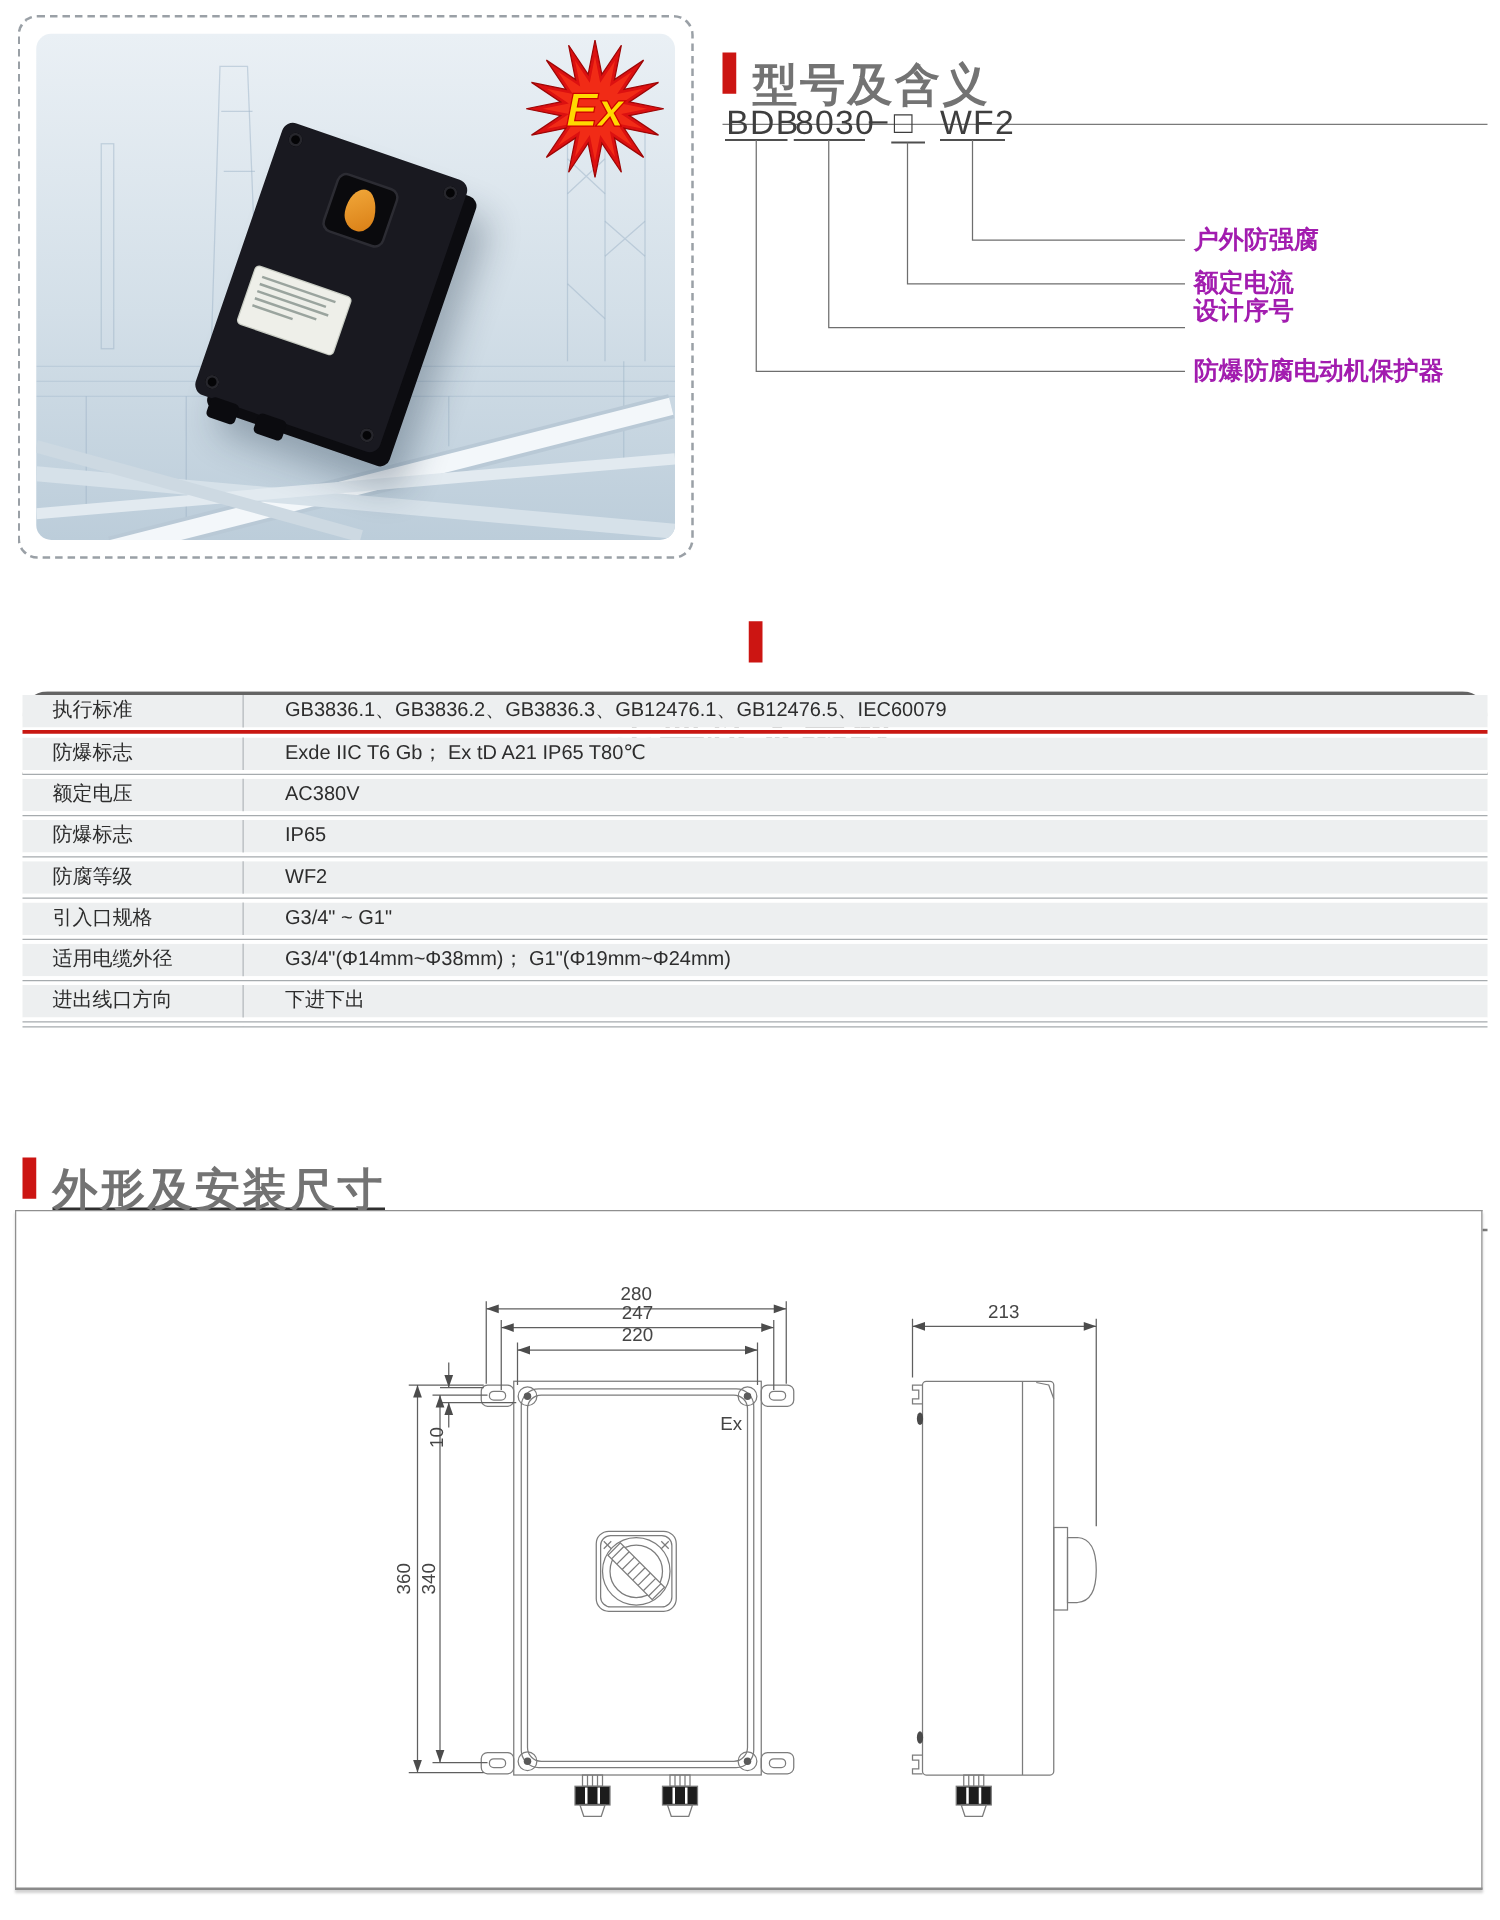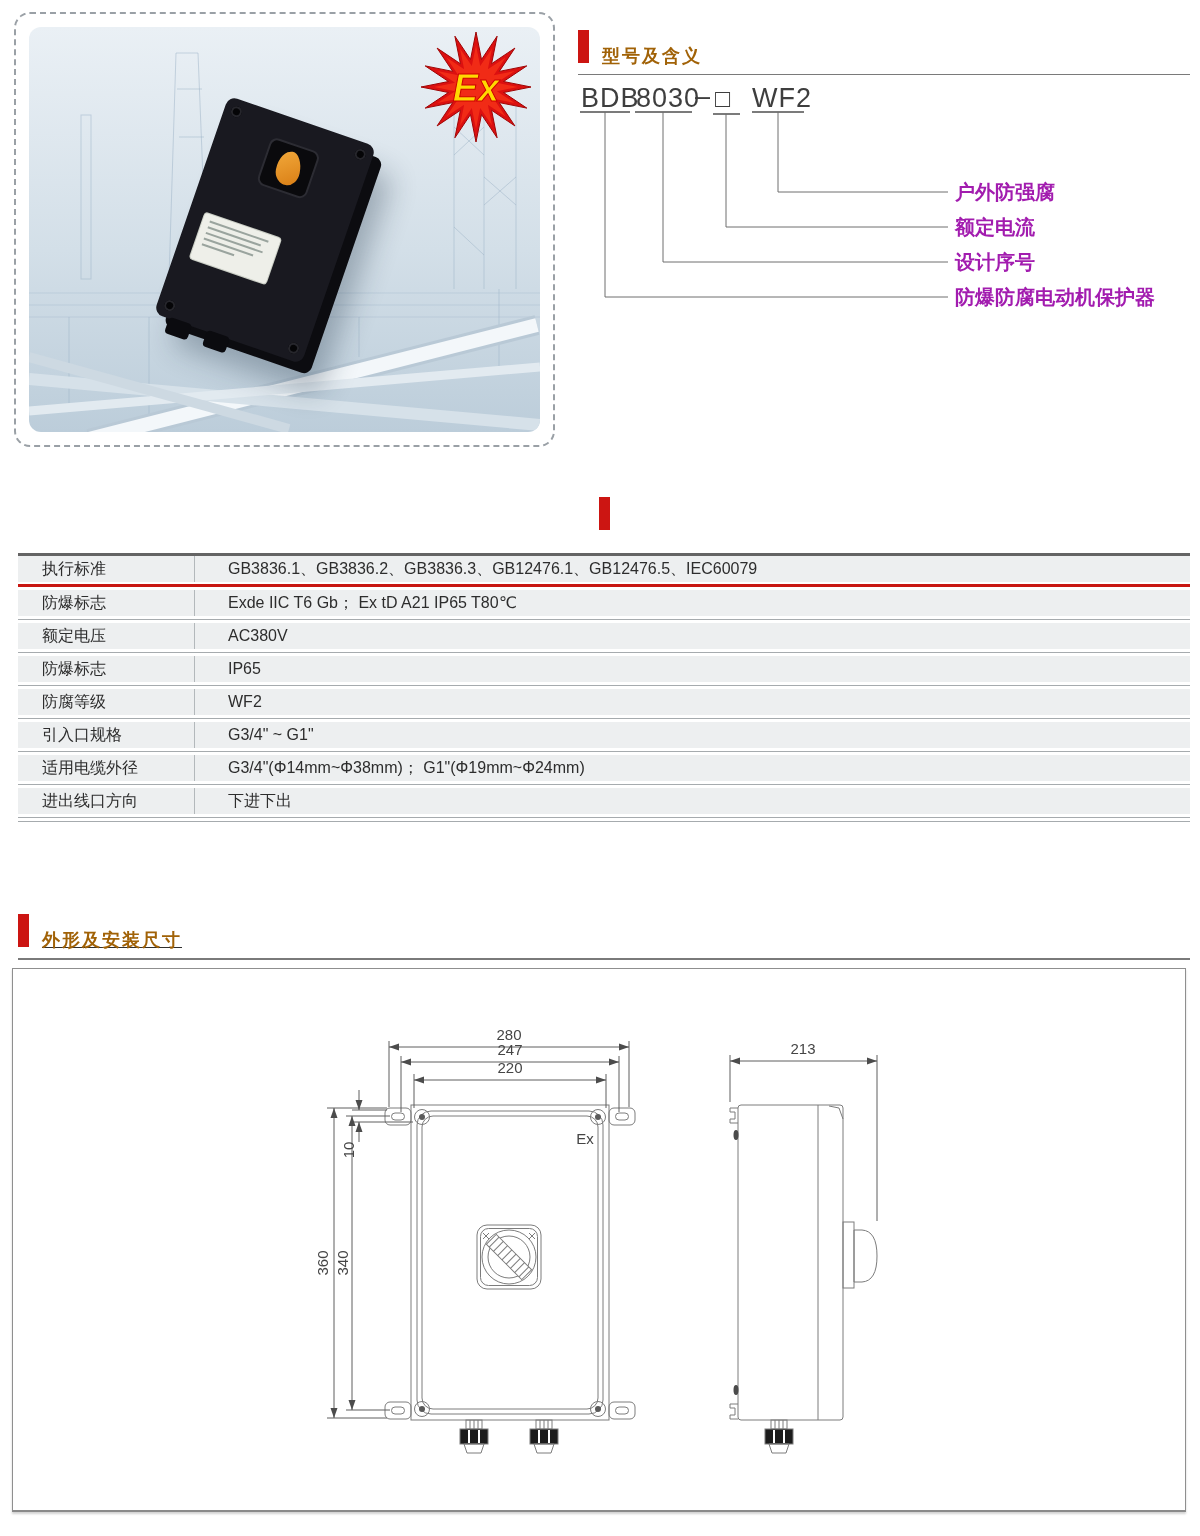--- a/index.html
+++ b/index.html
@@ -3,21 +3,21 @@
 <meta charset="utf-8">
 <style>
   html,body{margin:0;padding:0;background:#fff;}
   .page{position:relative;width:1200px;height:1536px;background:#ffffff;overflow:hidden;
         font-family:"Liberation Sans","DejaVu Sans",sans-serif;color:#2f2f2f;}
 
   
   .sec{position:absolute;display:flex;align-items:center;gap:13px;
        border-bottom:2px solid #7a7a7a;padding-bottom:6px;}
   .sec .bar{width:11px;height:33px;background:#cc1512;flex:0 0 auto;}
-  .sec .t{font-size:18px;font-weight:bold;color:#a16207;letter-spacing:2px;white-space:nowrap;margin-top:20px;}
+  .sec .t{font-size:36px;font-weight:bold;color:#737373;letter-spacing:2px;white-space:nowrap;margin-top:20px;}
   #sec-model{left:578px;top:24px;width:612px;border-bottom-width:1px;}
   #sec-params{left:18px;top:497px;width:1172px;flex-direction:column;}
   #sec-dims{left:18px;top:908px;width:1172px;text-decoration:underline;}
 
   
   #photo-card{position:absolute;left:14px;top:12px;width:541px;height:435px;box-sizing:border-box;
               border:2px dashed #9aa0a6;border-radius:16px;padding:13px;background:#fff;}
   #photo{position:relative;width:100%;height:100%;border-radius:12px;overflow:hidden;
          background:linear-gradient(180deg,#eaf0f5 0%,#d3dfe8 55%,#bccdda 100%);}
   #photo svg.bg{position:absolute;left:0;top:0;}
@@ -41,21 +41,21 @@
   #star{position:absolute;right:6px;top:2px;}
   #star text{font-weight:bold;font-style:italic;}
 
   
   .code{position:absolute;top:83px;font-size:27px;color:#3e3e3e;letter-spacing:1px;white-space:nowrap;}
   #model-lines{position:absolute;left:570px;top:60px;}
   .mlabel{position:absolute;left:955px;height:28px;line-height:28px;
           font-size:20px;font-weight:bold;color:#a21caf;white-space:nowrap;text-align:right;}
 
   
-  #params-table{position:absolute;left:18px;top:553px;width:1172px;border-top:3px solid #646464;}
+  #params-table{position:absolute;left:18px;top:553px;width:1172px;border-top:3px solid #646464;border-radius:20px;}
   .col-line{position:absolute;left:176px;top:0;bottom:1px;width:1px;background:#b3b8bb;z-index:2;}
   .trow{position:relative;display:flex;height:26px;line-height:26px;background:#edeff0;
         font-size:16px;color:#2d2d2d;}
   .trow .lab{width:176px;padding-left:24px;box-sizing:border-box;position:relative;z-index:3;}
   .trow .val{flex:1;padding-left:34px;position:relative;z-index:3;white-space:nowrap;}
   .sep{position:relative;height:7px;z-index:4;background:#fff;}
   .sep::after{content:"";position:absolute;left:0;right:0;top:3px;height:1px;background:#a6abae;}
   .sep-red{position:relative;height:8px;z-index:4;background:#fff;}
   .sep-red::after{content:"";position:absolute;left:0;right:0;top:2px;height:3px;background:#c81712;}
   .tbl-bottom{height:1px;background:#a6abae;position:relative;z-index:4;}
@@ -141,21 +141,21 @@
     <line class="ul" x1="143" y1="54" x2="170" y2="54"></line>
     <line class="ul" x1="182" y1="52" x2="234" y2="52"></line>
     <polyline class="ld" fill="none" points="35,52 35,237 378,237"></polyline>
     <polyline class="ld" fill="none" points="93,52 93,202 378,202"></polyline>
     <polyline class="ld" fill="none" points="156,54 156,167 378,167"></polyline>
     <polyline class="ld" fill="none" points="208,52 208,132 378,132"></polyline>
   </svg>
 
   <span class="mlabel" style="top:178px">户外防强腐</span>
   <span class="mlabel" style="top:213px">额定电流</span>
-  <span class="mlabel" style="top:248px">设计序号</span>
+  <span class="mlabel" style="top:235px">设计序号</span>
   <span class="mlabel" style="top:283px">防爆防腐电动机保护器</span>
 
   <div class="sec" id="sec-params">
     <span class="bar"></span>
     <span class="t">主要技术参数</span>
   </div>
 
   <div id="params-table">
     <div class="col-line"></div>
 

